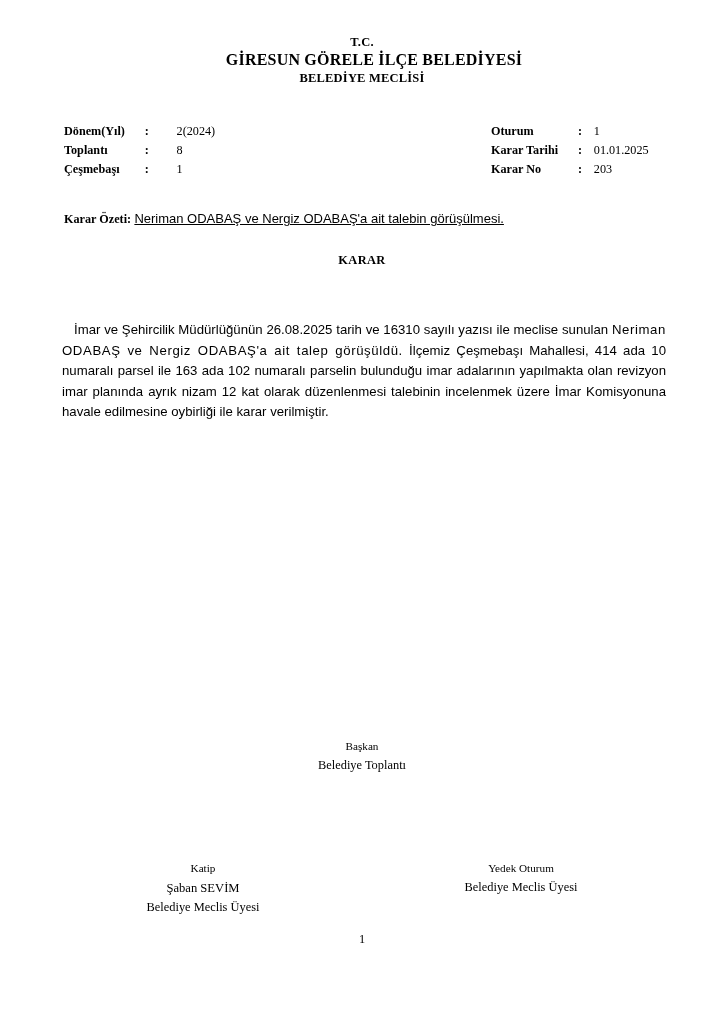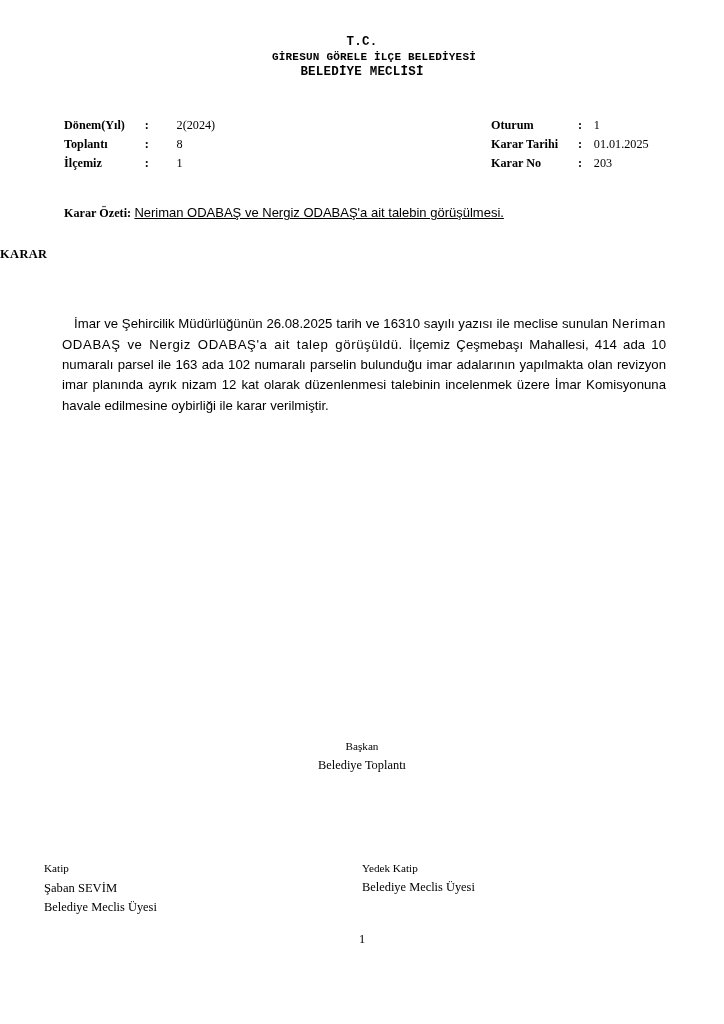--- a/index.html
+++ b/index.html
@@ -23,27 +23,27 @@
     padding: 0;
   }
 
   
   .doc-header {
     text-align: center;
     margin-top: 34px;
     line-height: 1.28;
   }
   .doc-header .line {
-    font-family: Liberation Mono, monospace;
+    font-family: Liberation Serif, serif;
     font-weight: bold;
     font-size: 12.5px;
     letter-spacing: 0.2px;
   }
   .doc-header .line-1 { font-size: 12.5px; }
-  .doc-header .line-2 { font-size: 11px; padding-left: 24px; }
+  .doc-header .line-2 { font-size: 16px; padding-left: 24px; }
   .doc-header .line-3 { font-size: 12.5px; }
 
   
   .meta {
     margin: 36px 0 0 0;
     padding: 0 58px 0 64px;
     display: flex;
     justify-content: space-between;
   }
   .meta-col {
@@ -82,21 +82,21 @@
     font-family: "Liberation Serif", serif;
   }
   .subject-text {
     font-family: "Liberation Sans", sans-serif;
     font-size: 13px;
     text-decoration: underline;
   }
 
   
   .karar-title {
-    text-align: left;
+    text-align: center;
     font-weight: bold;
     font-size: 12.4px;
     margin-top: 26px;
     letter-spacing: 0.4px;
   }
 
   
   .body-text {
     margin: 52px 0 0 0;
     padding: 0 58px 0 62px;
@@ -126,20 +126,21 @@
 
   .sig-row {
     position: absolute;
     left: 0;
     right: 0;
     top: 826px;
     display: flex;
   }
   .sig-block {
     flex: 1;
+    text-align: center;
     line-height: 1.6;
   }
   .sig-block.left-block { padding-left: 44px; }
   .sig-block.right-block { padding-right: 44px; }
   .sig-block .role { font-size: 11.2px; }
   .sig-block .name { font-size: 12.6px; }
   .sig-block .title { font-size: 12.4px; }
 
   .page-number {
     position: absolute;
@@ -167,21 +168,21 @@
         <span class="meta-label">Dönem(Yıl)</span>
         <span class="meta-sep">:</span>
         <span class="meta-value">2(2024)</span>
       </div>
       <div class="meta-row">
         <span class="meta-label">Toplantı</span>
         <span class="meta-sep">:</span>
         <span class="meta-value">8</span>
       </div>
       <div class="meta-row">
-        <span class="meta-label">İlçemiz</span>
+        <span class="meta-label">Çeşmebaşı</span>
         <span class="meta-sep">:</span>
         <span class="meta-value">1</span>
       </div>
     </div>
 
     <div class="meta-col right">
       <div class="meta-row">
         <span class="meta-label">Oturum</span>
         <span class="meta-sep">:</span>
         <span class="meta-value">1</span>
@@ -215,20 +216,20 @@
     <div class="title">Belediye Toplantı</div>
   </div>
 
   <div class="sig-row">
     <div class="sig-block left-block">
       <div class="role">Katip</div>
       <div class="name">Şaban SEVİM</div>
       <div class="title">Belediye Meclis Üyesi</div>
     </div>
     <div class="sig-block right-block">
-      <div class="role">Yedek Katip</div>
+      <div class="role">Yedek Oturum</div>
       <div class="title">Belediye Meclis Üyesi</div>
     </div>
   </div>
 
   <div class="page-number">1</div>
 
 </div>
 
 </body></html>

